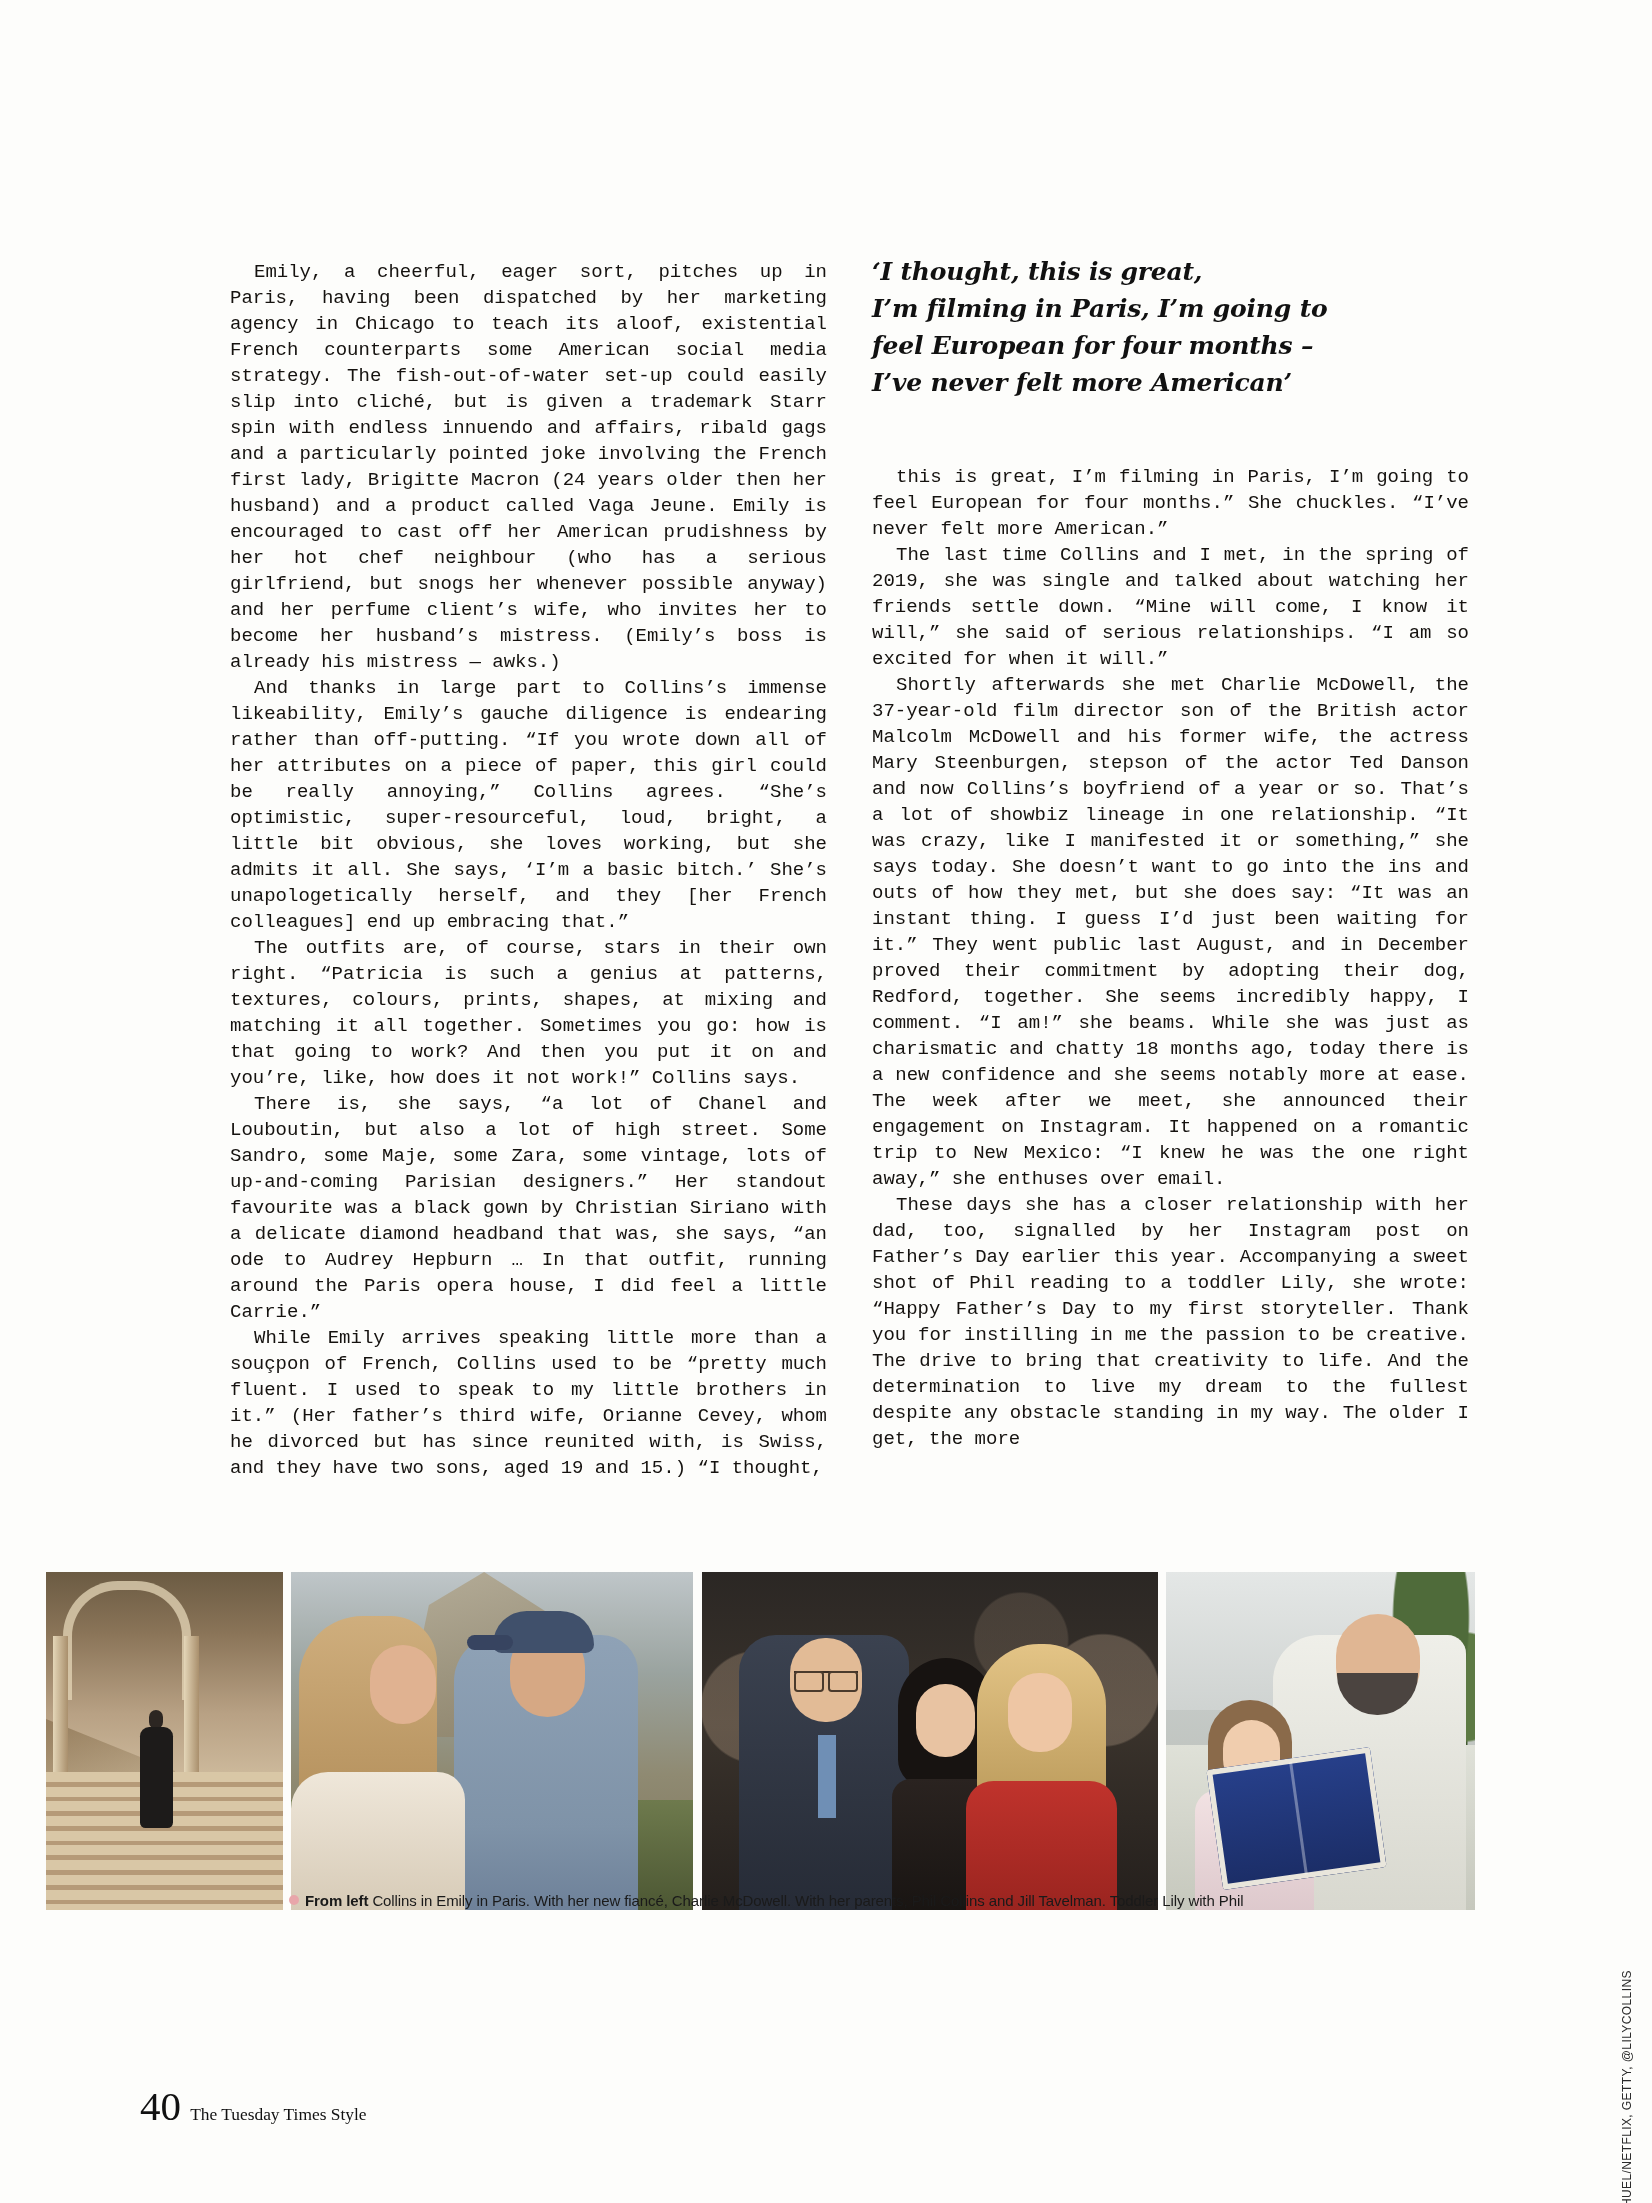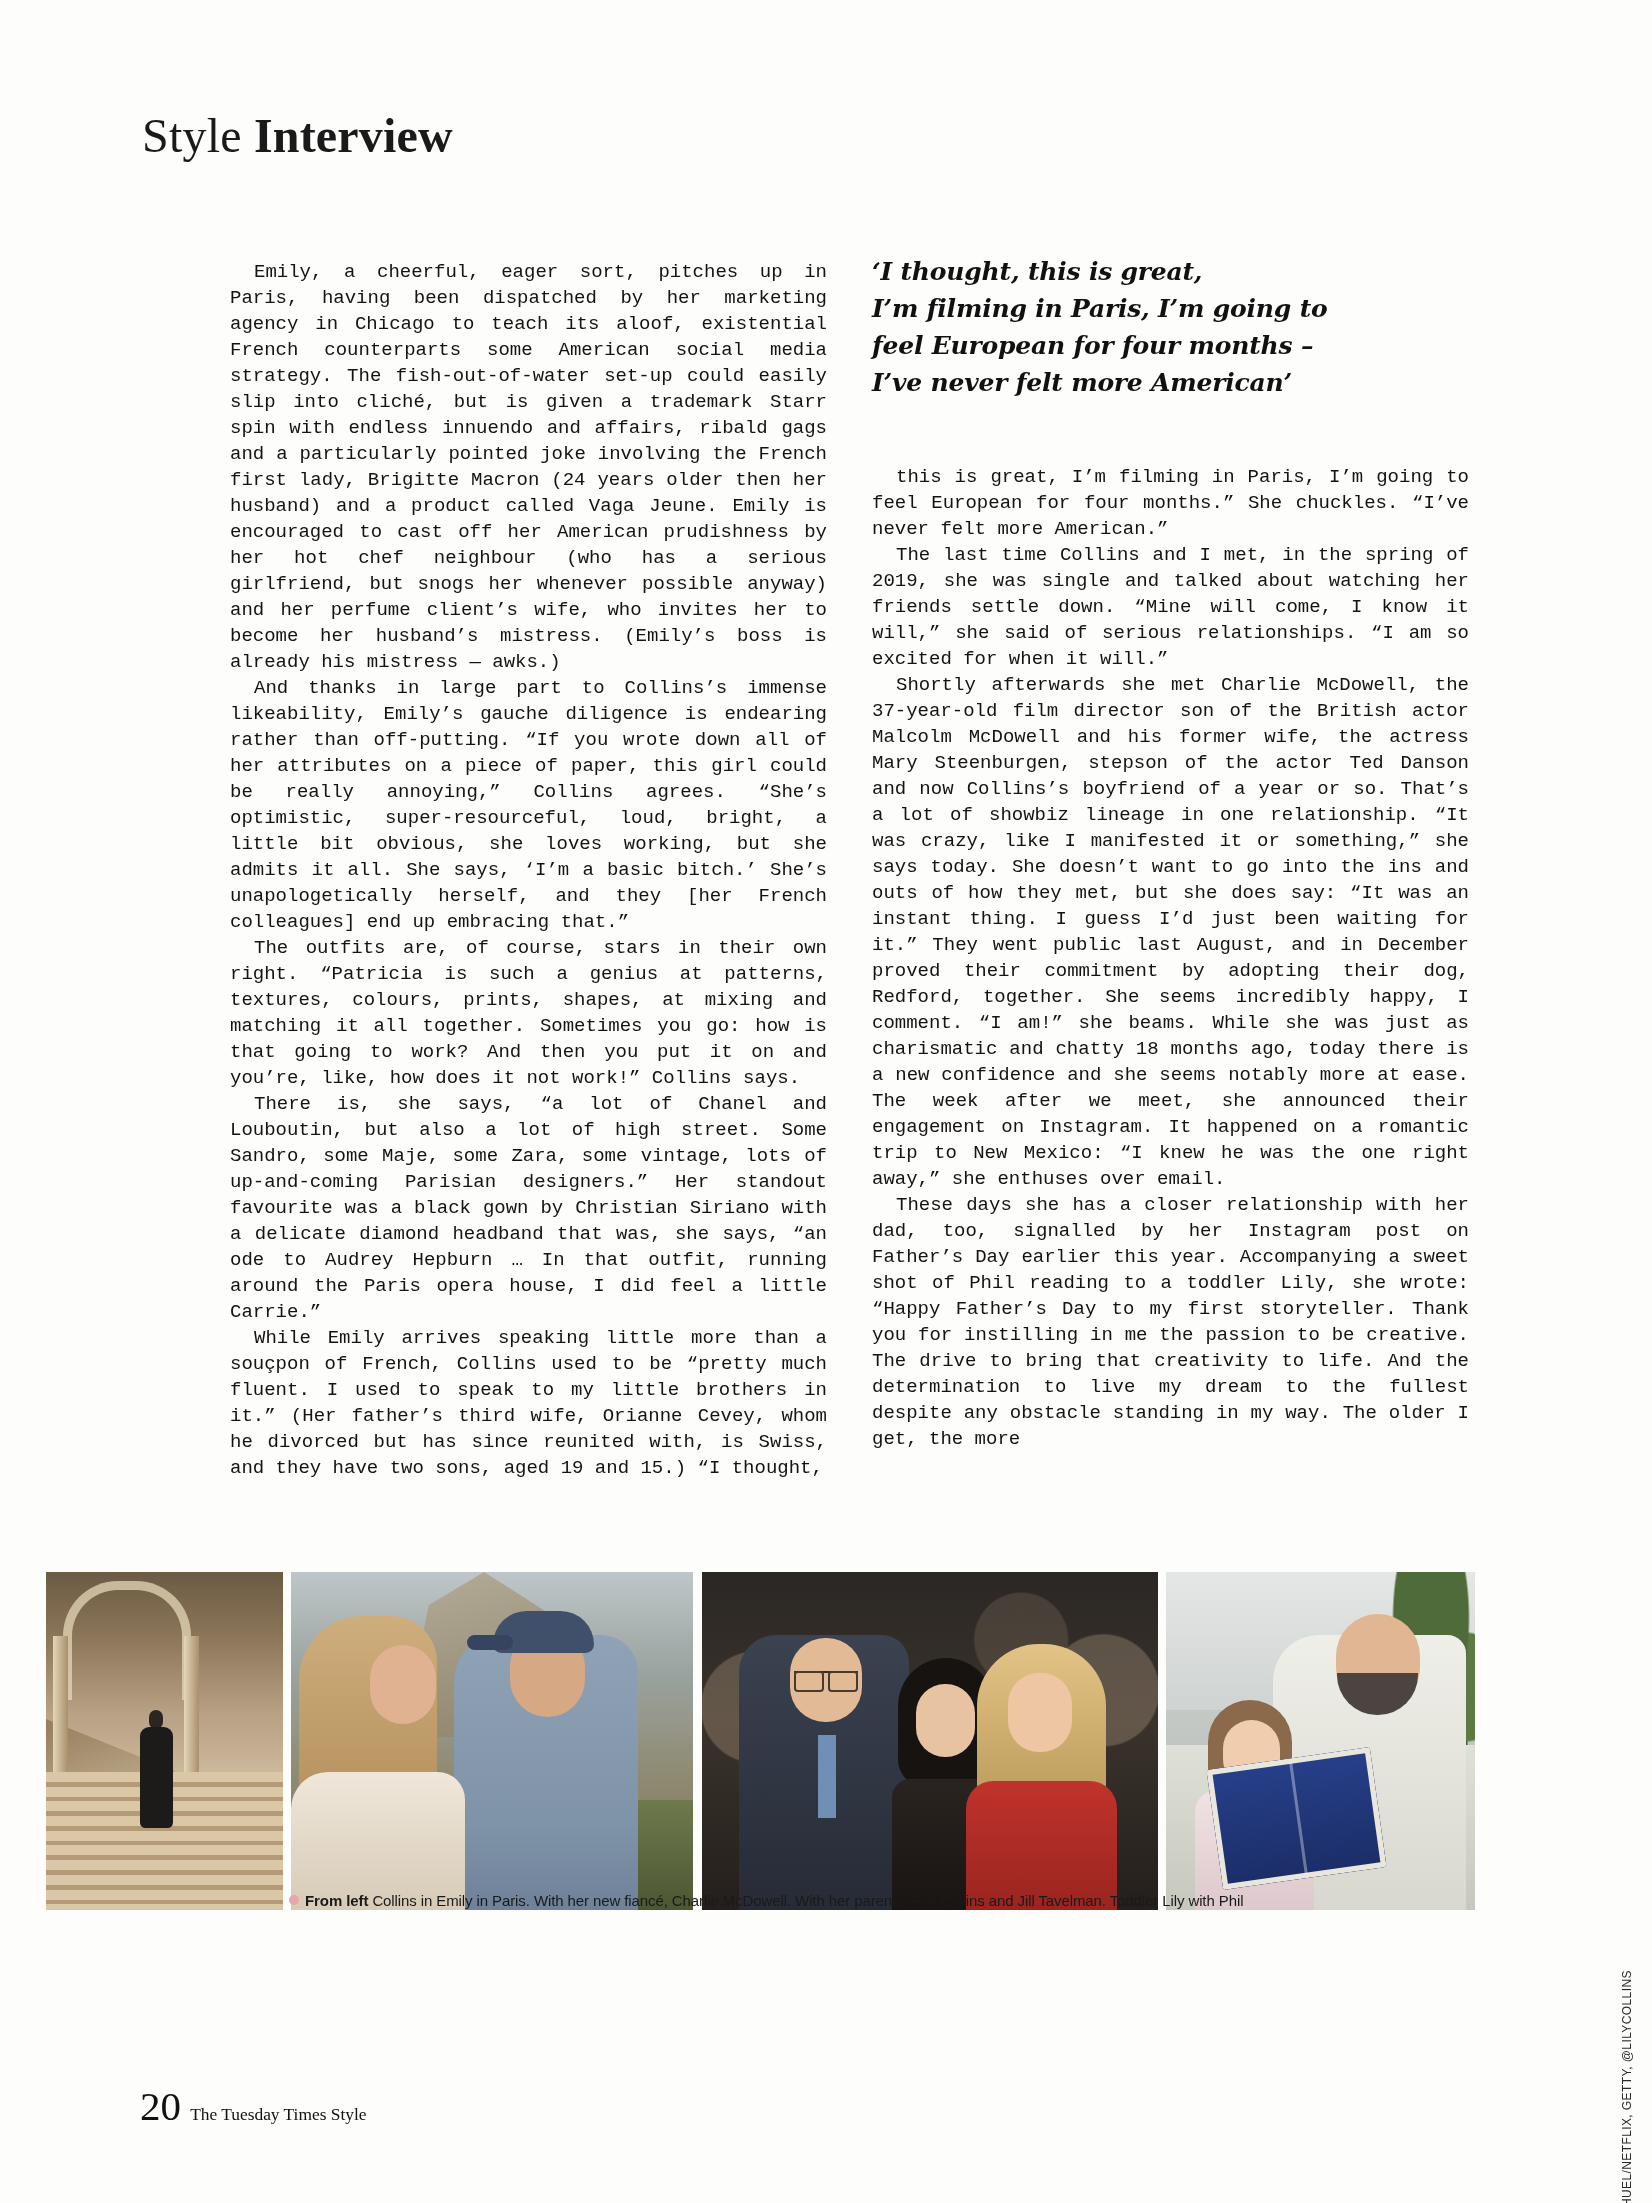--- a/index.html
+++ b/index.html
@@ -376,24 +376,20 @@
     font-family: "Liberation Serif", serif;
     font-size: 17.4px;
     color: #111;
   }
 </style>
 </head>
 <body>
 
 <div class="page">
 
-  <div class="masthead">
-    <span class="light">Style</span>
-    <span class="bold">Interview</span>
-  </div>
 
   <div class="col" id="col-left">
     <p class="first">Emily, a cheerful, eager sort, pitches up in Paris, having been dispatched by her marketing agency in Chicago to teach its aloof, existential French counterparts some American social media strategy. The fish-out-of-water set-up could easily slip into cliché, but is given a trademark Starr spin with endless innuendo and affairs, ribald gags and a particularly pointed joke involving the French first lady, Brigitte Macron (24 years older then her husband) and a product called Vaga Jeune. Emily is encouraged to cast off her American prudishness by her hot chef neighbour (who has a serious girlfriend, but snogs her whenever possible anyway) and her perfume client’s wife, who invites her to become her husband’s mistress. (Emily’s boss is already his mistress — awks.)</p>
     <p>And thanks in large part to Collins’s immense likeability, Emily’s gauche diligence is endearing rather than off-putting. “If you wrote down all of her attributes on a piece of paper, this girl could be really annoying,” Collins agrees. “She’s optimistic, super-resourceful, loud, bright, a little bit obvious, she loves working, but she admits it all. She says, ‘I’m a basic bitch.’ She’s unapologetically herself, and they [her French colleagues] end up embracing that.”</p>
     <p>The outfits are, of course, stars in their own right. “Patricia is such a genius at patterns, textures, colours, prints, shapes, at mixing and matching it all together. Sometimes you go: how is that going to work? And then you put it on and you’re, like, how does it not work!” Collins says.</p>
     <p>There is, she says, “a lot of Chanel and Louboutin, but also a lot of high street. Some Sandro, some Maje, some Zara, some vintage, lots of up-and-coming Parisian designers.” Her standout favourite was a black gown by Christian Siriano with a delicate diamond headband that was, she says, “an ode to Audrey Hepburn … In that outfit, running around the Paris opera house, I did feel a little Carrie.”</p>
     <p>While Emily arrives speaking little more than a souçpon of French, Collins used to be “pretty much fluent. I used to speak to my little brothers in it.” (Her father’s third wife, Orianne Cevey, whom he divorced but has since reunited with, is Swiss, and they have two sons, aged 19 and 15.) “I thought,</p>
   </div>
 
   <div class="pullquote" style="white-space: pre-line;">‘I thought, this is great,
@@ -473,18 +469,18 @@
   </div>
 
   <div class="caption">
     <span class="dot"></span><span class="lead">From left</span>
     <span>Collins in Emily in Paris. With her new fiancé, Charlie McDowell. With her parents, Phil Collins and Jill Tavelman. Toddler Lily with Phil</span>
   </div>
 
   <div class="credit">BRIAN BOWEN SMITH/AUGUST, CAROLE BETHUEL/NETFLIX, GETTY, @LILYCOLLINS</div>
 
   <div class="footer">
-    <span class="folio">20</span>
+    <span class="folio">40</span>
     <span class="footer-title">The Tuesday Times Style</span>
   </div>
 
 </div>
 
 
 </body></html>

